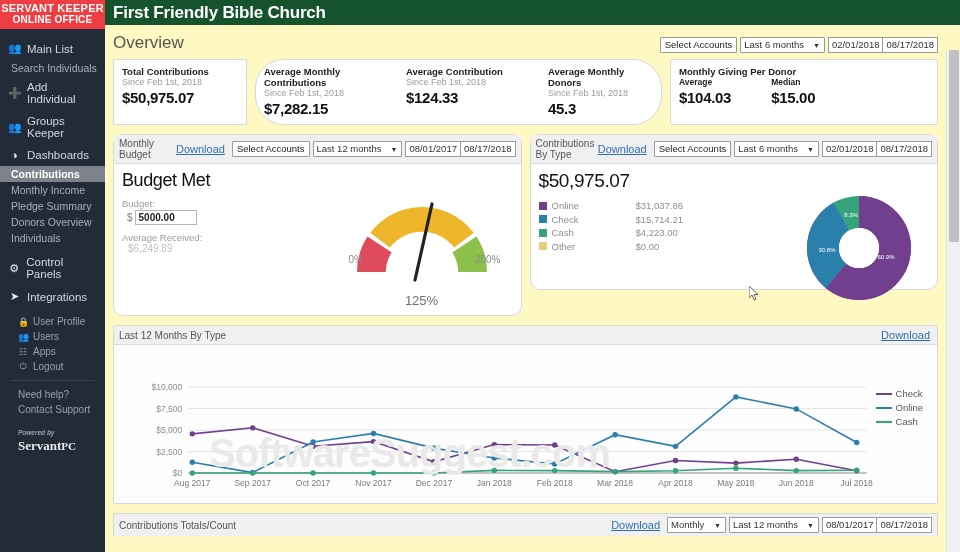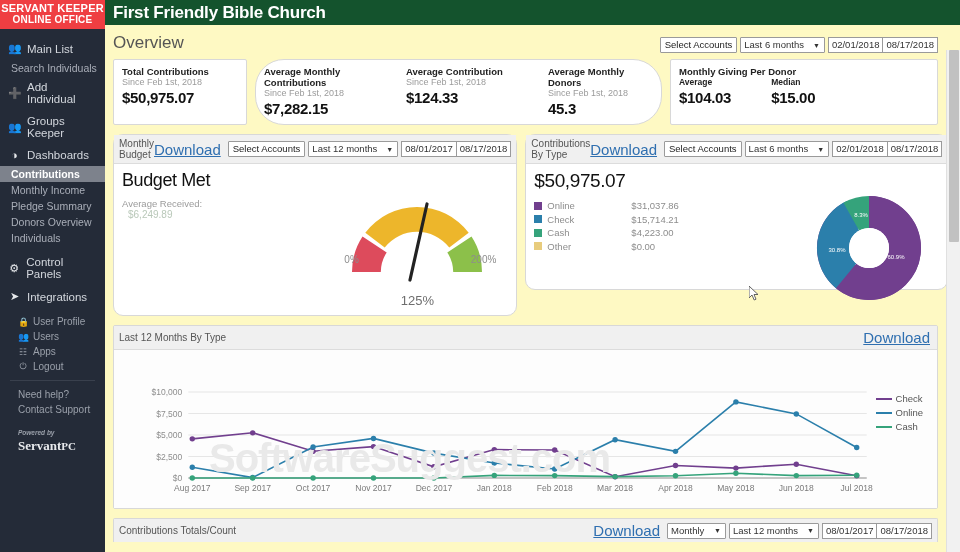--- a/index.html
+++ b/index.html
@@ -45,21 +45,21 @@
   .ctrls { display:flex; align-items:center; gap:3px; }
   .btn {
     border:1px solid #9a9a9a; background:#fff; font-size:9.5px; color:#222;
     padding:1px 4px; border-radius:1px; cursor:pointer; font-family:"Liberation Sans", sans-serif;
     line-height:12px; white-space:nowrap;
   }
   .selwrap { display:flex; align-items:center; border:1px solid #9a9a9a; background:#fff; border-radius:1px; }
   .selwrap .sel { font-size:9.5px; padding:1px 3px; line-height:12px; white-space:nowrap; cursor:pointer; }
   .selwrap .caret { font-size:7px; padding:0 4px 0 6px; color:#333; }
   .dbox { border:1px solid #9a9a9a; border-left:none; background:#fff; font-size:9.5px; padding:1px 3px; line-height:12px; cursor:pointer; }
-  .dlink { color:#2f6fb0; font-size:15px; text-decoration:underline; cursor:pointer; margin-right:4px; }
+  .dlink { color:#2f6fb0; font-size:11px; text-decoration:underline; cursor:pointer; margin-right:4px; }
 
   
   .kpis { display:flex; gap:8px; padding:6px 22px 0 8px; }
   .card { border:1px solid #d8d8d8; border-radius:2px; background:#fff; padding:6px 8px 7px 8px; }
   .card-title { font-size:9.5px; font-weight:bold; color:#222; }
   .card-sub { font-size:9px; color:#9b9b9b; margin-top:0px; }
   .card-val { font-size:15px; font-weight:bold; color:#111; margin-top:2px; letter-spacing:-.3px; }
   .kpi1 { width:134px; }
   .kpi-sub-row { display:flex; gap:40px; }
 
@@ -260,20 +260,27 @@
               <div class="selwrap">
                 <span class="sel">Last 12 months</span>
                 <span class="caret">▼</span>
               </div>
               <div class="dbox" style="border-left:1px solid #9a9a9a">08/01/2017</div>
               <div class="dbox" style="margin-left:-3px">08/17/2018</div>
             </div>
           </div>
           <div class="panel-body">
             <div class="big-num" style="font-size:18px">Budget Met</div>
+            <div class="budget-row">
+              <div class="lbl-gray">Budget:</div>
+              <div class="budget-inp-wrap">
+                <span class="dollar">$</span>
+                <input class="budget-input" type="text" value="5000.00" style="">
+              </div>
+            </div>
             <div class="avg-recv">
               <div class="lbl-gray">Average Received:</div>
               <div class="v">$6,249.89</div>
             </div>
 
             <div class="gauge-wrap">
               <svg viewBox="0 0 150 100" width="150" height="100">
 
                 <path d="M 10 80 A 65 65 0 0 1 20.5 44.6 L 44.7 60.4 A 36.5 36.5 0 0 0 38.8 80 Z" fill="#dd4b5c"></path>
                 <path d="M 23.3 40.7 A 65 65 0 0 1 126.7 40.7 L 107.3 55.5 A 41 41 0 0 0 42.7 55.5 Z" fill="#edb62b"></path>

